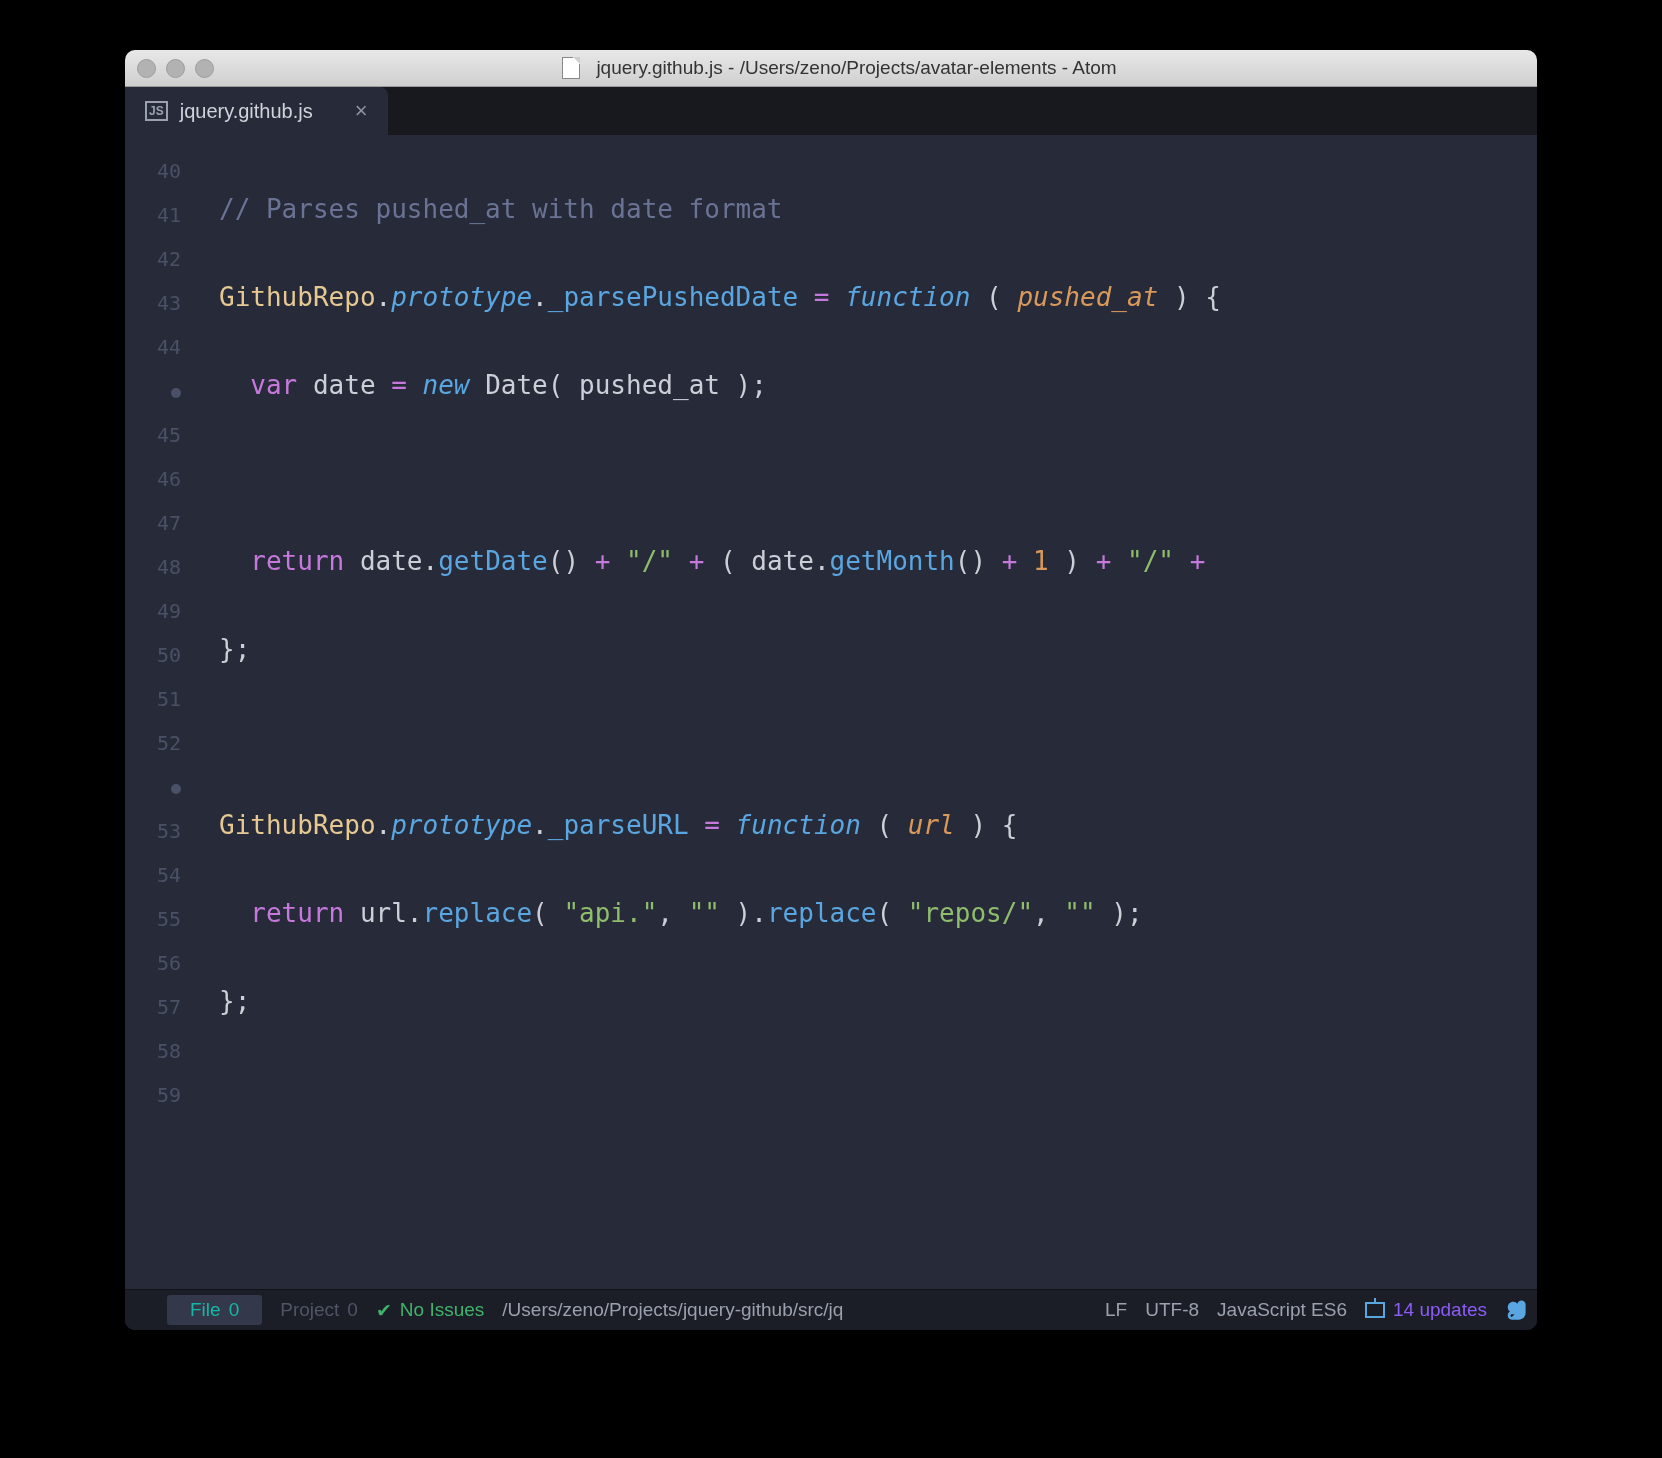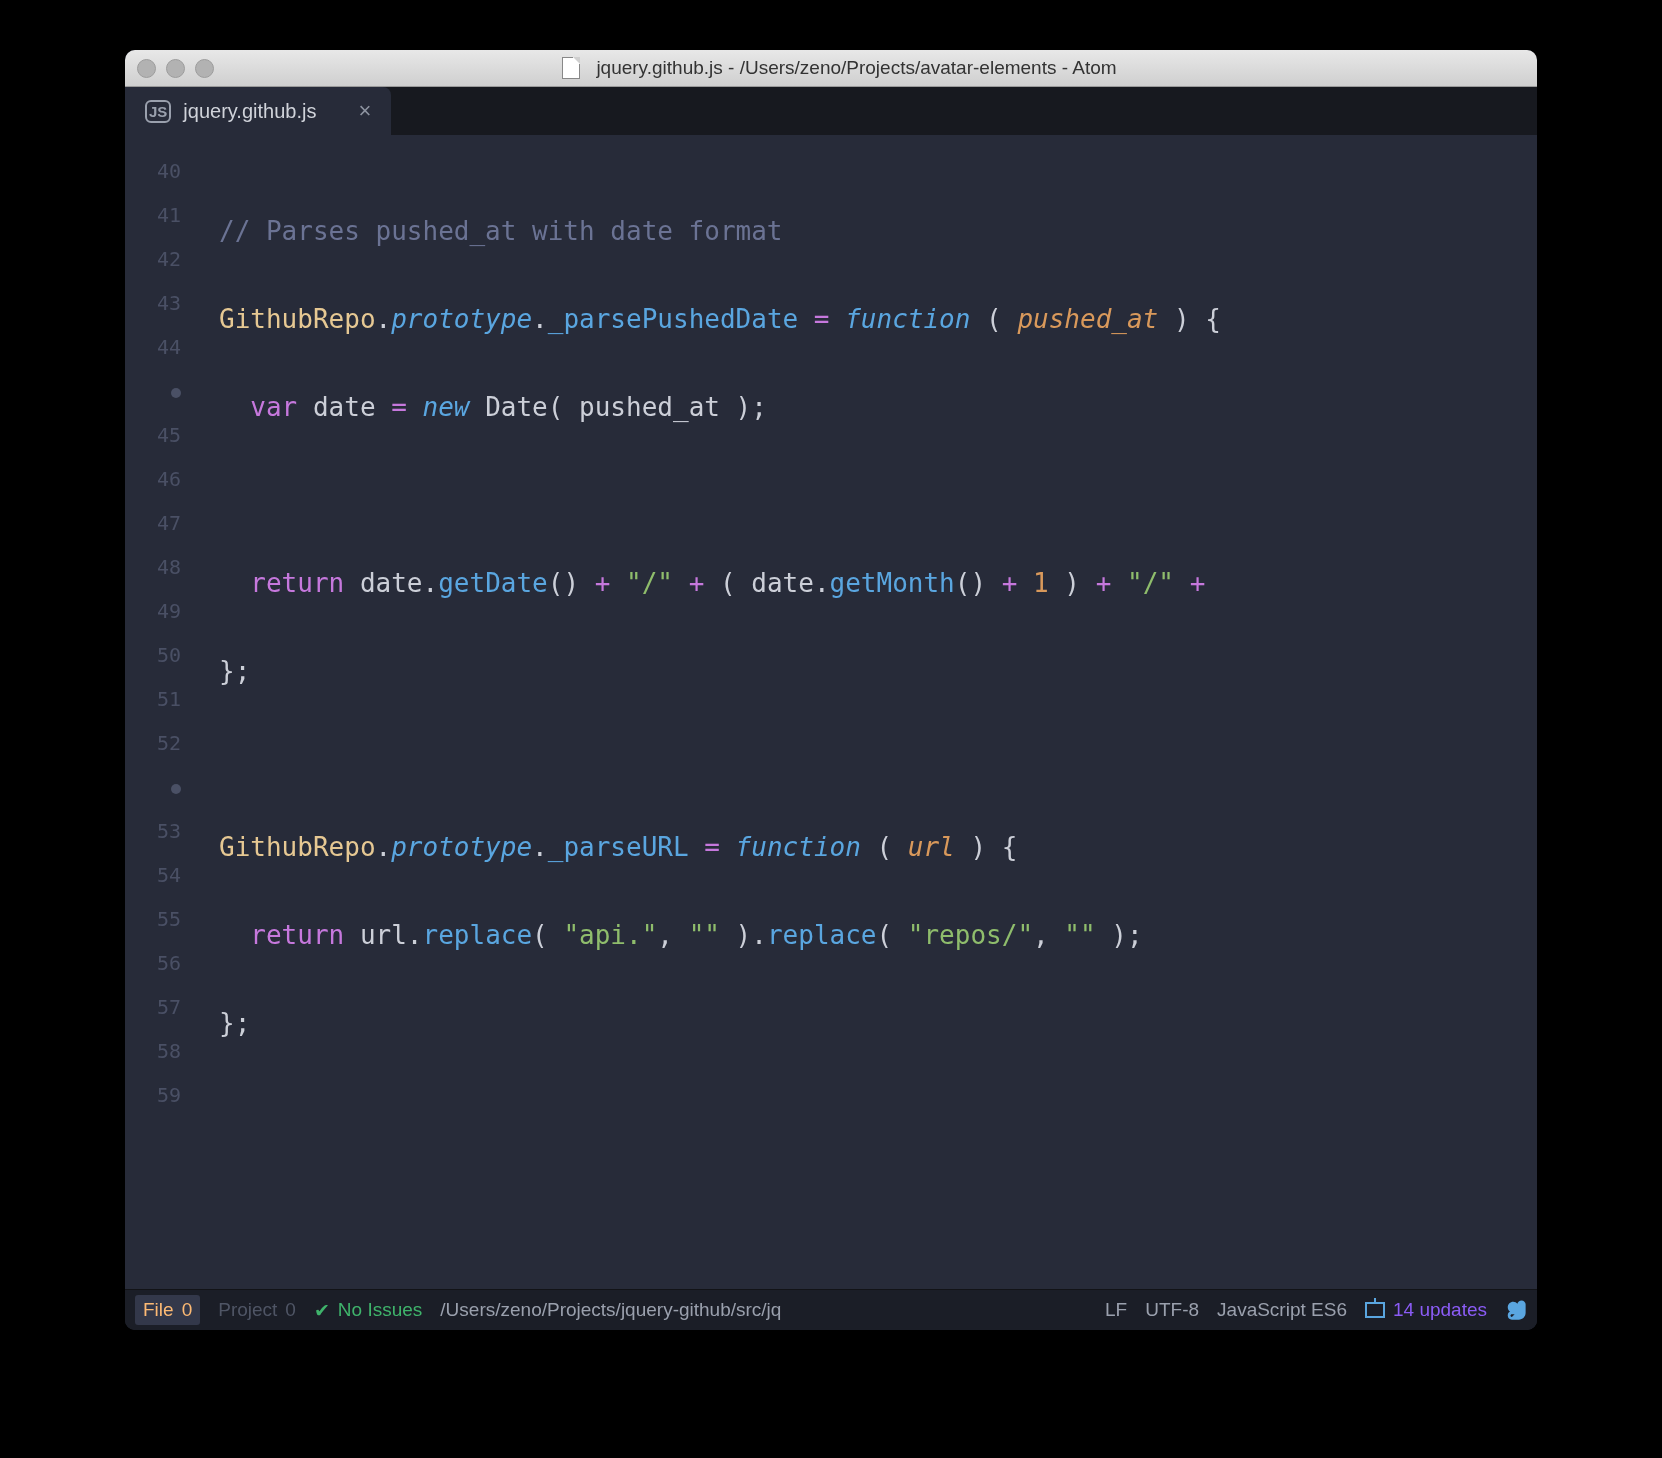--- a/index.html
+++ b/index.html
@@ -79,24 +79,24 @@
     color: #d0d3da;
     font-size: 20px;
     background: #272b39;
     border-top-right-radius: 8px;
     position: relative;
     margin-left: 0;
   }
   .tab .js-badge {
     border: 2px solid #9aa0ad;
     color: #9aa0ad;
-    font-size: 15px;
+    font-size: 12px;
     font-weight: bold;
     padding: 1px 2px;
-    border-radius: 6px;
+    border-radius: 0;
   }
   .tab .close {
     color: #8d93a0;
     font-size: 22px;
     margin-left: 30px;
   }
   .editor {
     flex: 1;
     display: flex;
     background: #272b39;
@@ -113,21 +113,21 @@
     user-select: none;
   }
   .gutter .ln { padding-right: 14px; height: 44px; }
   .fold-dot {
     display:inline-block;
     width:10px; height:10px; border-radius:50%;
     background:#4a5065;
   }
   .code {
     flex: 1;
-    padding-top: 30px;
+    padding-top: 8px;
     padding-left: 24px;
     font-family: "Menlo", "Consolas", monospace;
     font-size: 26px;
     line-height: 44px;
     color: #cccfd8;
     white-space: pre;
   }
   .code .row { height: 44px; }
   .c-comment { color: #6b7394; }
   .c-type    { color: #e6c893; } 
@@ -147,21 +147,21 @@
     background: #1b1e27;
     display: flex;
     align-items: center;
     color: #9aa0ad;
     font-size: 19px;
     padding: 0 10px;
     gap: 18px;
     border-top: 1px solid #121317;
   }
   .sb-seg { display:flex; align-items:center; gap:8px; }
-  .sb-file { background:#33384a; color:#fdba74; padding:4px 8px; border-radius:3px; }
+  .sb-file { background:#33384a; color:#14b8a6; padding:4px 23px; border-radius:3px;margin-left:32px; }
   .sb-dim  { color:#4f5565; }
   .sb-ok   { color:#3fb36b; }
   .sb-ok .check { color:#3fb36b; }
   .sb-spacer { flex:1; }
   .sb-path { color:#9aa0ad; max-width:520px; overflow:hidden; text-overflow:clip; white-space:nowrap; }
   .sb-upd  { color:#8b5cf6; display:flex; align-items:center; gap:8px;}
   .sb-box-icon {
     width:16px; height:12px; border:2px solid #5aa6e0; position:relative;
   }
   .sb-box-icon::before{

